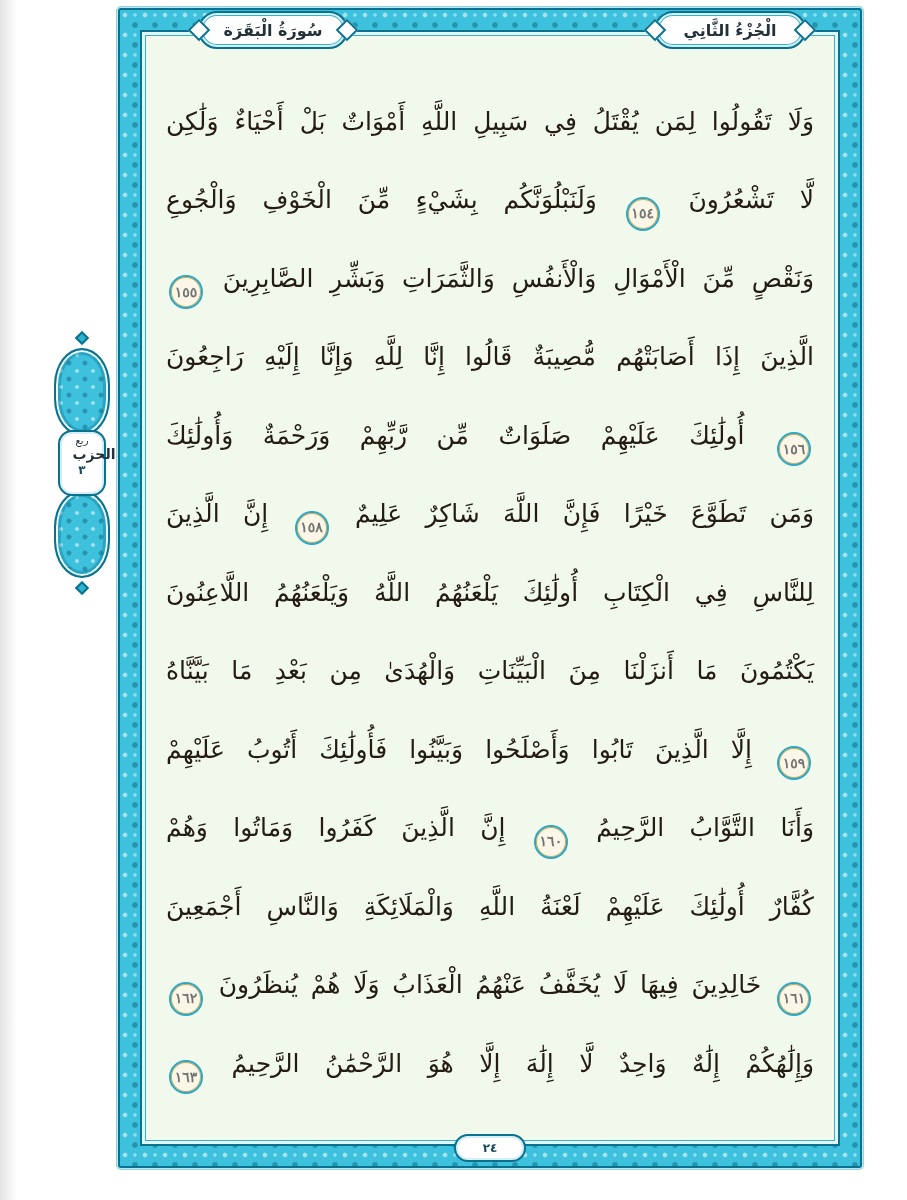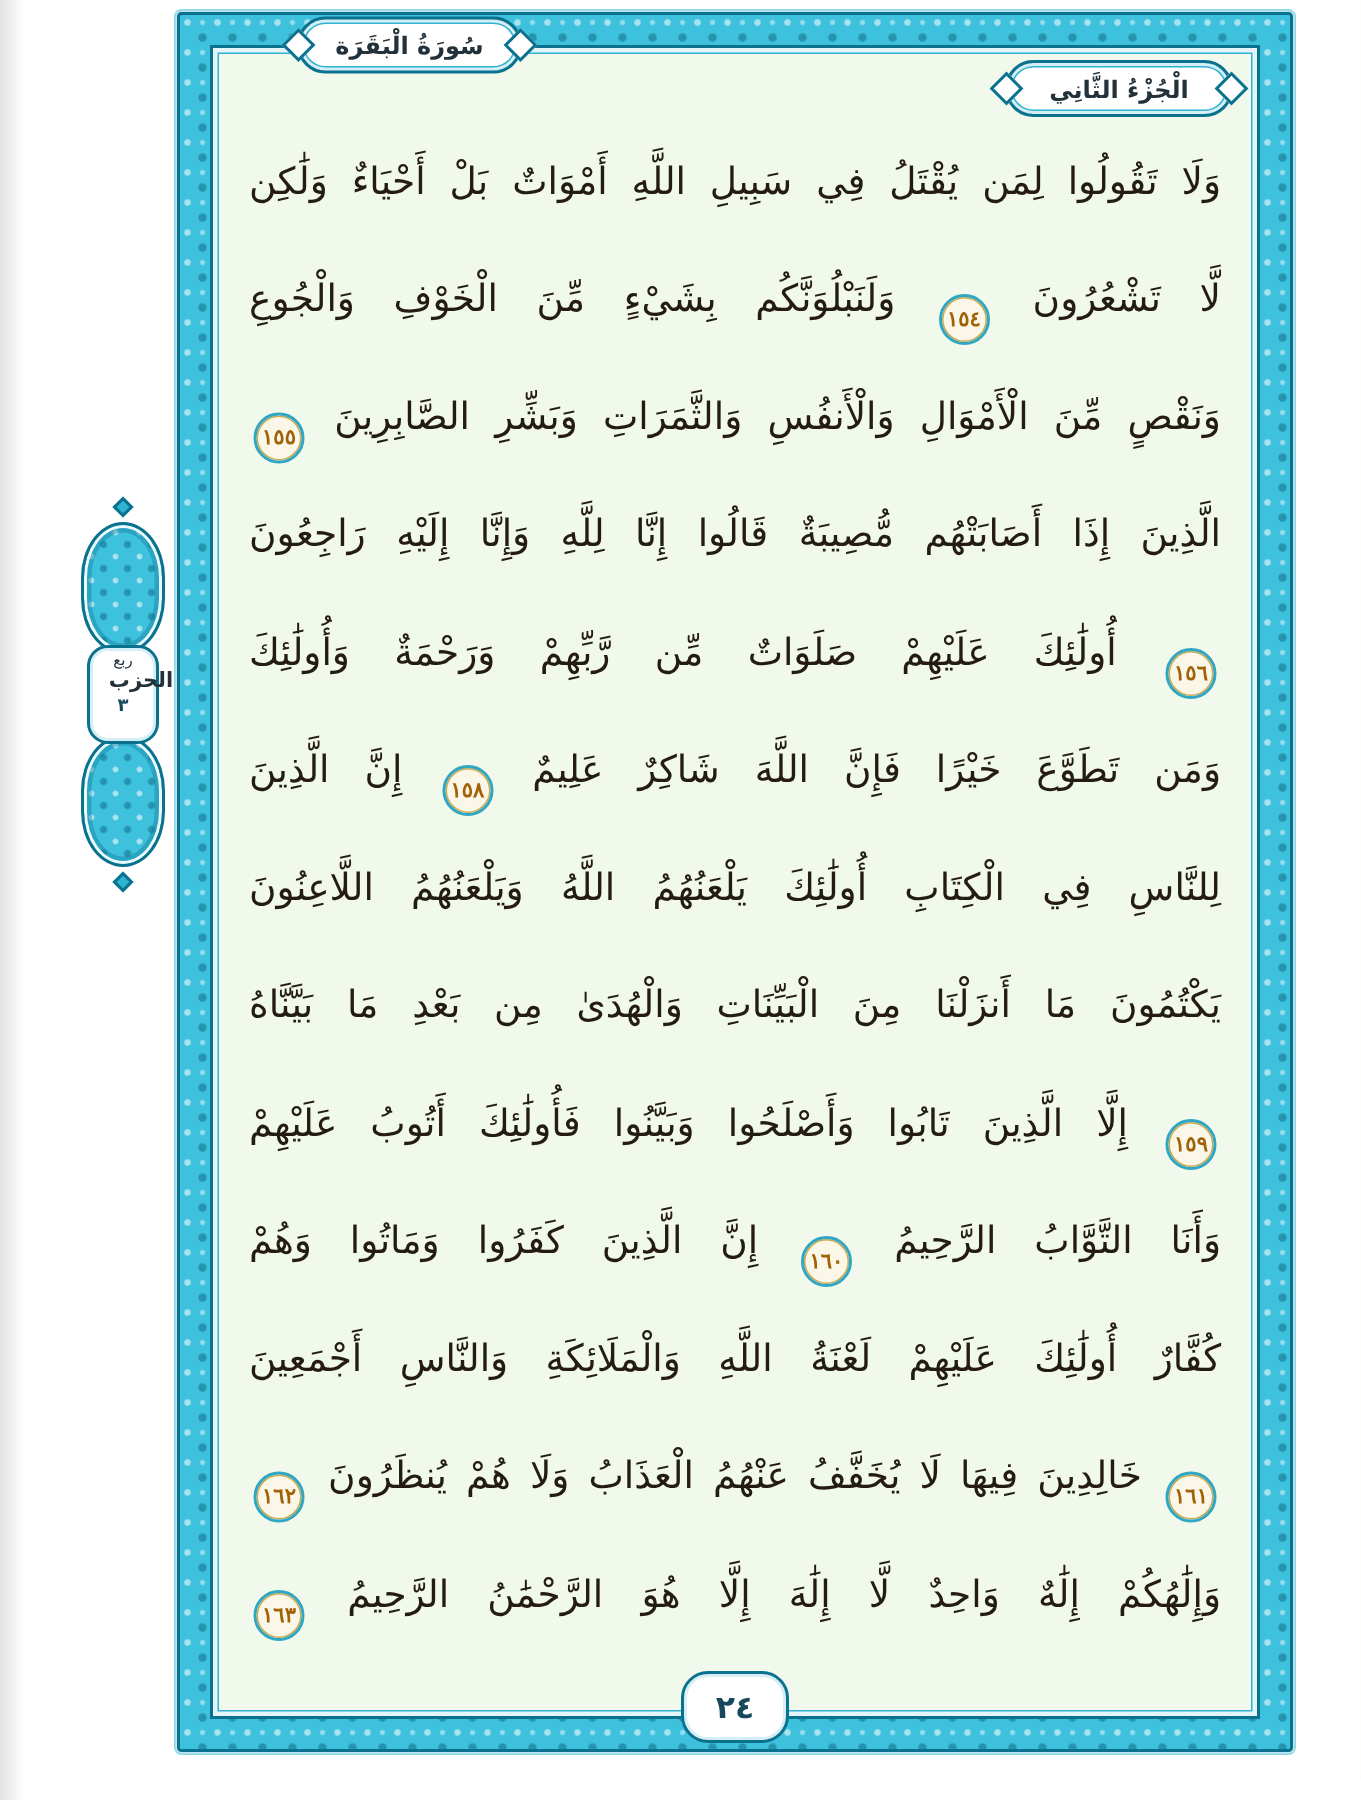--- a/index.html
+++ b/index.html
@@ -58,21 +58,21 @@
     text-align-last:justify;
     white-space:normal;
   }
   .ayah-num {
     display:inline-flex; align-items:center; justify-content:center;
     width:34px; height:34px;
     border:2px solid #2fa6c2;
     border-radius:50%;
     box-shadow: inset 0 0 0 1px #cfa94f;
     background:#fbf7e8;
-    font-size:14px; font-weight:bold; color:#a16207;
+    font-size:14px; font-weight:bold; color:#737373;
     vertical-align:-10px;
     margin:0 3px;
     line-height:normal;
     text-align:center; text-align-last:center;
   }
   .rub-mark { color:#2fa6c2; font-size:30px; }
 
   
   .cartouche {
     position:absolute;
@@ -89,31 +89,31 @@
   .cartouche::before, .cartouche::after {
     content:""; position:absolute; top:50%;
     width:12px; height:12px;
     background:#ffffff; border:2px solid #0a718e;
     transform:translateY(-50%) rotate(45deg);
   }
   .cartouche::before { left:-9px; }
   .cartouche::after  { right:-9px; }
 
   .header-surah { left:198px; top:11px; width:150px; }
-  .header-juz   { left:670px; top:11px; width:152px;margin-top:29px; }
+  .header-juz   { left:654px; top:11px; width:152px; }
 
   .page-num-pill {
     position:absolute; left:50%; bottom:4px; transform:translateX(-50%);
-    width:72px; height:48px;
+    width:72px; height:28px;
     background:#ffffff;
     border:2px solid #0a718e;
     border-radius:18px;
     box-shadow: inset 0 0 0 2px #d6eef5;
     display:flex; align-items:center; justify-content:center;
-    font-size:21px; font-weight:bold; color:#17485c;
+    font-size:12px; font-weight:bold; color:#17485c;
     z-index:6;
   }
 
   
   .hizb-group {
     position:absolute; left:48px; top:330px; width:68px;
     display:flex; flex-direction:column; align-items:center;
     z-index:4;
   }
   .finial {

